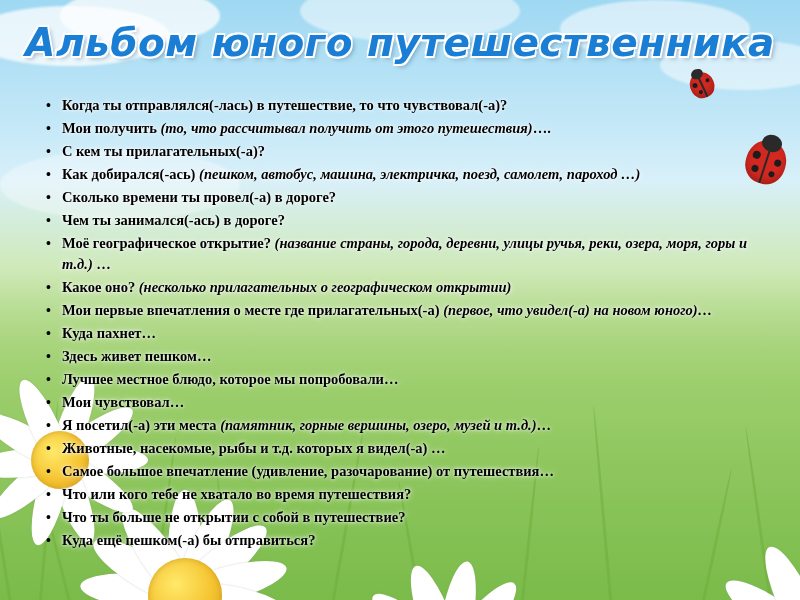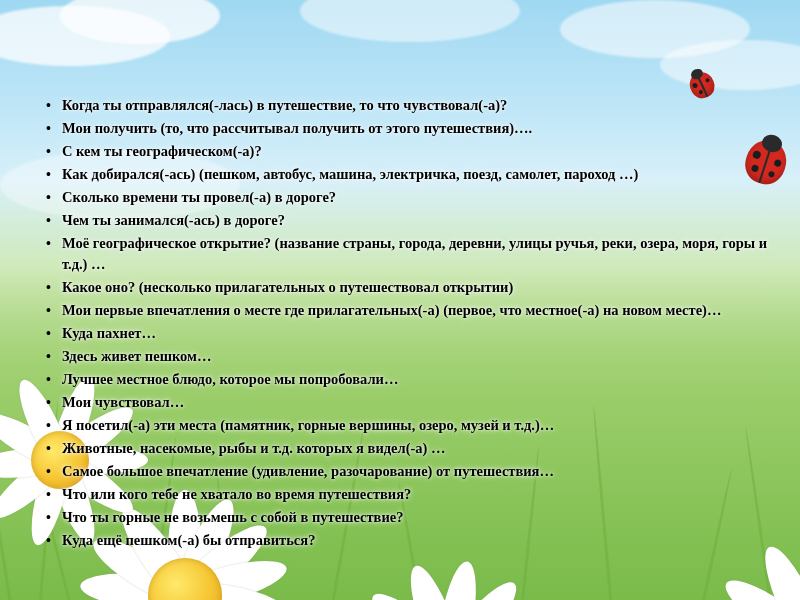--- a/index.html
+++ b/index.html
@@ -151,20 +151,21 @@
   .bullet-text {
     flex: 1;
     font-family: "Liberation Serif", serif;
     font-size: 14.5px;
     line-height: 21px;
     font-weight: bold;
     color: #000000;
     text-shadow: 0 0 3px rgba(255,255,255,.95), 0 0 6px rgba(255,255,255,.8);
   }
   .bullet-text .it {
+    font-style: italic;
   }
 </style>
 </head>
 <body>
 
 <div class="slide">
 
   <div>
     <div class="cloud" style="left:-30px; top:6px; width:200px; height:60px;"></div>
     <div class="cloud" style="left:60px; top:-12px; width:160px; height:56px;"></div>
@@ -258,57 +259,58 @@
     <div class="dot" style="right:5px; top:16px; width:7px; height:7px;"></div>
     <div class="dot" style="left:8px; top:28px; width:7px; height:7px;"></div>
     <div class="dot" style="right:8px; top:29px; width:6px; height:6px;"></div>
   </div>
   <div class="ladybug" style="left:690px; top:72px; width:24px; height:26px; transform:rotate(-25deg);">
     <div class="dot" style="left:3px; top:8px; width:5px; height:5px;"></div>
     <div class="dot" style="right:3px; top:9px; width:4px; height:4px;"></div>
     <div class="dot" style="left:6px; top:17px; width:4px; height:4px;"></div>
   </div>
 
+  <div class="title">Альбом юного путешественника</div>
 
   <div class="bullets">
       <div class="bullet-row">
         <div class="bullet-mark">•</div>
         <div class="bullet-text"><span>Когда ты отправлялся(-лась)  в путешествие, то что чувствовал(-а)?</span></div>
       </div>
       <div class="bullet-row">
         <div class="bullet-mark">•</div>
         <div class="bullet-text"><span>Мои получить </span><span class="it">(то, что рассчитывал получить от этого путешествия)</span><span>….</span></div>
       </div>
       <div class="bullet-row">
         <div class="bullet-mark">•</div>
-        <div class="bullet-text"><span>С кем ты географическом(-а)?</span></div>
+        <div class="bullet-text"><span>С кем ты прилагательных(-а)?</span></div>
       </div>
       <div class="bullet-row">
         <div class="bullet-mark">•</div>
         <div class="bullet-text"><span>Как добирался(-ась) </span><span class="it">(пешком, автобус, машина, электричка, поезд, самолет, пароход …)</span></div>
       </div>
       <div class="bullet-row">
         <div class="bullet-mark">•</div>
         <div class="bullet-text"><span>Сколько времени ты провел(-а) в дороге?</span></div>
       </div>
       <div class="bullet-row">
         <div class="bullet-mark">•</div>
         <div class="bullet-text"><span>Чем ты занимался(-ась)  в дороге?</span></div>
       </div>
       <div class="bullet-row">
         <div class="bullet-mark">•</div>
         <div class="bullet-text"><span>Моё географическое открытие? </span><span class="it">(название страны, города, деревни, улицы ручья, реки, озера, моря, горы и т.д.)</span><span> …</span></div>
       </div>
       <div class="bullet-row">
         <div class="bullet-mark">•</div>
-        <div class="bullet-text"><span>Какое оно? </span><span class="it">(несколько прилагательных о путешествовал  открытии)</span></div>
-      </div>
-      <div class="bullet-row">
-        <div class="bullet-mark">•</div>
-        <div class="bullet-text"><span>Мои первые впечатления о месте где прилагательных(-а) </span><span class="it">(первое, что местное(-а) на новом месте)…</span></div>
+        <div class="bullet-text"><span>Какое оно? </span><span class="it">(несколько прилагательных о географическом  открытии)</span></div>
+      </div>
+      <div class="bullet-row">
+        <div class="bullet-mark">•</div>
+        <div class="bullet-text"><span>Мои первые впечатления о месте где прилагательных(-а) </span><span class="it">(первое, что увидел(-а) на новом юного)…</span></div>
       </div>
       <div class="bullet-row">
         <div class="bullet-mark">•</div>
         <div class="bullet-text"><span>Куда пахнет…</span></div>
       </div>
       <div class="bullet-row">
         <div class="bullet-mark">•</div>
         <div class="bullet-text"><span>Здесь живет пешком…</span></div>
       </div>
       <div class="bullet-row">
@@ -330,21 +332,21 @@
       <div class="bullet-row">
         <div class="bullet-mark">•</div>
         <div class="bullet-text"><span>Самое большое впечатление (удивление, разочарование) от путешествия…</span></div>
       </div>
       <div class="bullet-row">
         <div class="bullet-mark">•</div>
         <div class="bullet-text"><span>Что или кого тебе не хватало во время путешествия?</span></div>
       </div>
       <div class="bullet-row">
         <div class="bullet-mark">•</div>
-        <div class="bullet-text"><span>Что ты горные не возьмешь с собой в путешествие?</span></div>
+        <div class="bullet-text"><span>Что ты больше не открытии с собой в путешествие?</span></div>
       </div>
       <div class="bullet-row">
         <div class="bullet-mark">•</div>
         <div class="bullet-text"><span>Куда ещё пешком(-а) бы отправиться?</span></div>
       </div>
     </div>
 
 </div>
 
 </body></html>

